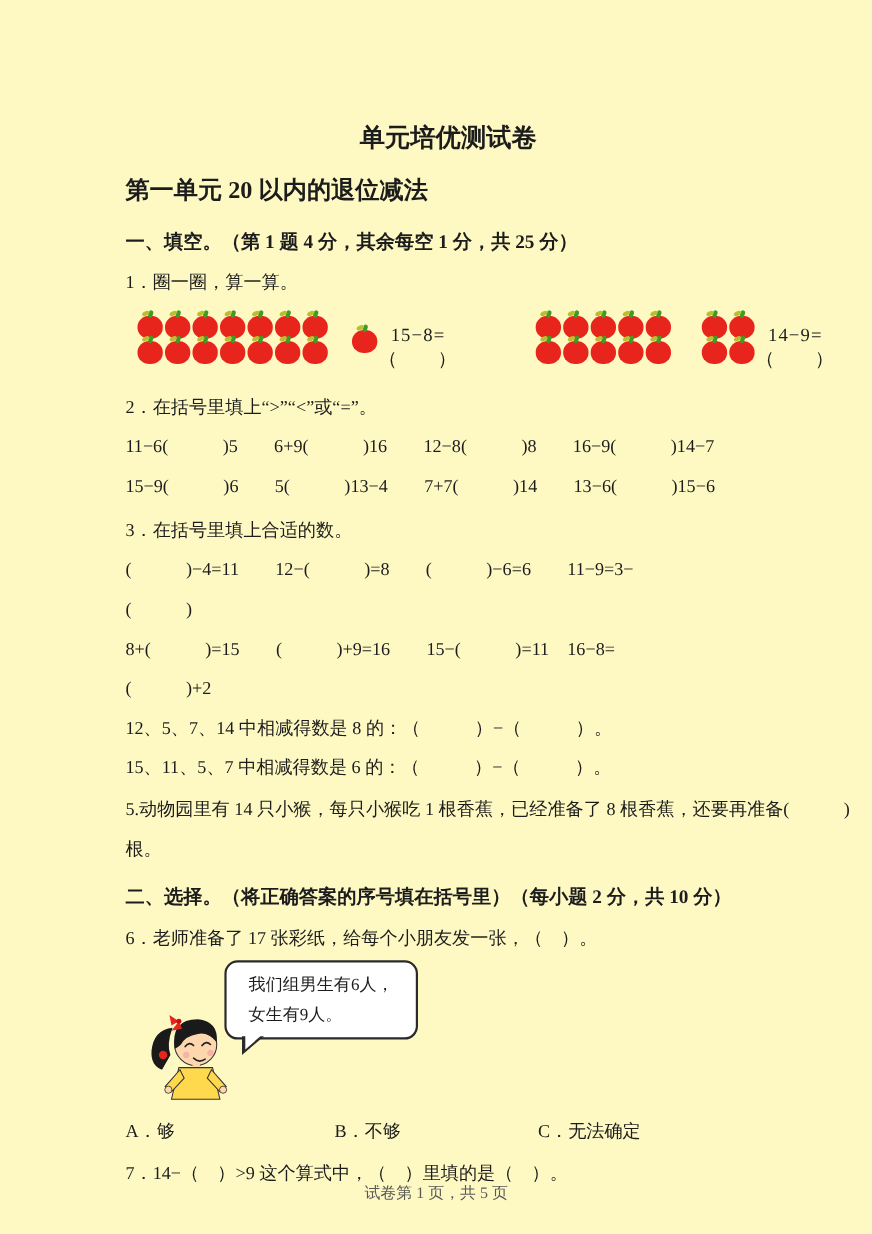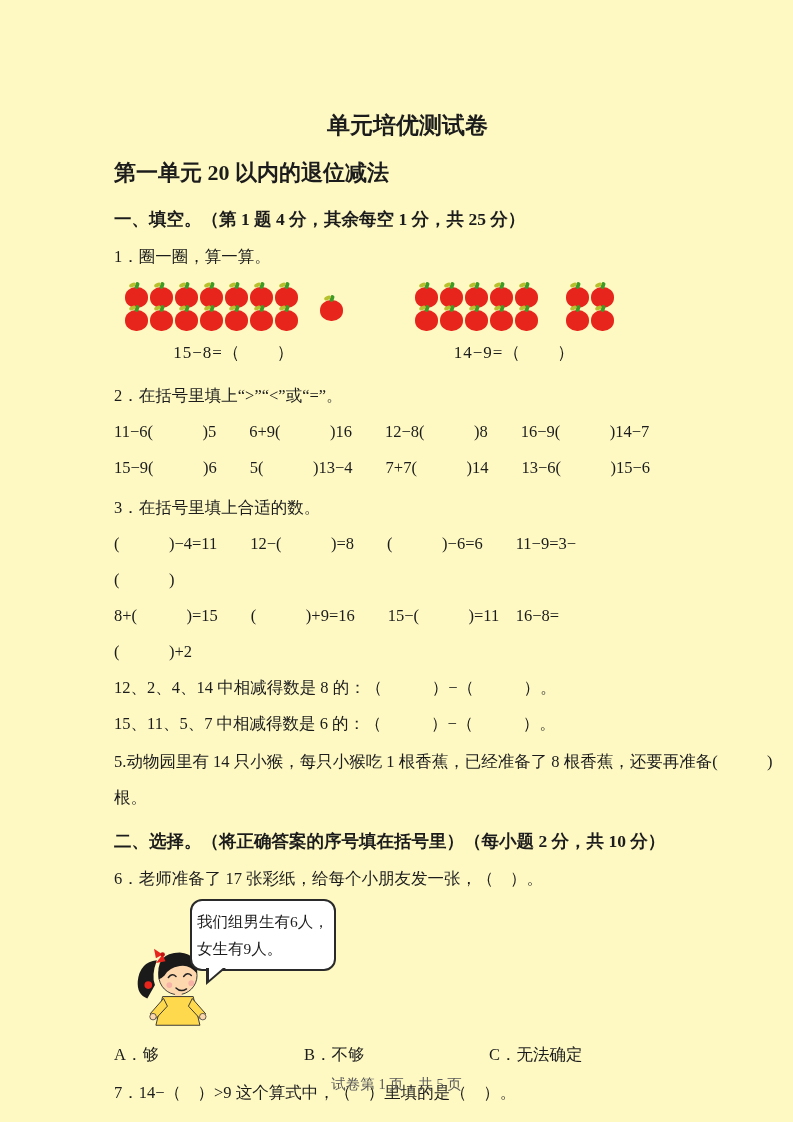--- a/index.html
+++ b/index.html
@@ -9,36 +9,36 @@
     font-size:16.5px;overflow:hidden;margin:0 auto;
   }
   .content{padding:110px 92px 0 114px;}
   .doc-title{text-align:center;font-weight:700;font-size:23px;line-height:32px;}
   .doc-subtitle{font-weight:700;font-size:22px;line-height:30px;margin-top:16px;}
   .section-header{font-weight:700;font-size:17.5px;margin-top:18px;line-height:26px;}
   .q-text{margin-top:13px;line-height:24px;}
   .q-line{margin-top:12px;line-height:24px;white-space:nowrap;}
   
   .apple-figure{display:flex;margin-top:16px;margin-left:10px;gap:70px;}
-  .group{display:flex;flex-direction:column;}
+  .group{display:flex;flex-direction:row;}
   .apples{display:flex;gap:26px;align-items:flex-start;}
   .cluster{display:flex;flex-direction:column;}
   .apple-row{display:flex;}
   .apple{width:23px;height:21px;background:var(--apple,#e8251c);border-radius:48%;
     position:relative;display:inline-block;margin:2px 1px 0 1px;}
   .apple::before{content:"";position:absolute;top:-5px;left:10px;width:4px;height:7px;
     background:var(--leaf,#3f9b28);border-radius:2px;transform:rotate(18deg);}
   .apple::after{content:"";position:absolute;top:-4px;left:4px;width:7px;height:4px;
     background:#b7c12e;border-radius:50%;transform:rotate(-25deg);}
   .extra-apple{margin-top:15px;margin-left:-5px;}
   .equation{margin-top:10px;font-size:17px;text-align:center;letter-spacing:1px;}
   
   .figure{position:relative;height:132px;margin-top:8px;margin-left:14px;}
-  .bubble{position:absolute;left:62px;top:0;border:2px solid #2a2a2a;border-radius:12px;
-    padding:7px 5px;font-size:15.5px;line-height:1.75;background:#fff;z-index:2;}
+  .bubble{position:absolute;left:76px;top:0;border:2px solid #2a2a2a;border-radius:12px;
+    padding:7px 20px;font-size:15.5px;line-height:1.75;background:#fff;z-index:2;}
   .bubble::before{content:"";position:absolute;left:14px;bottom:-16px;width:0;height:0;
     border-top:17px solid #2a2a2a;border-right:20px solid transparent;}
   .bubble::after{content:"";position:absolute;left:17px;bottom:-11px;width:0;height:0;
     border-top:13px solid #fff;border-right:15px solid transparent;}
   .girl{position:absolute;left:0;top:44px;width:96px;height:88px;z-index:1;}
   
   .options{display:flex;margin-top:12px;line-height:24px;}
   .opt-a{width:190px;}
   .opt-b{width:185px;}
   .footer{position:absolute;left:0;right:0;bottom:28px;text-align:center;
@@ -120,21 +120,21 @@
     <div class="q-text" style="margin-top:20px;">2．在括号里填上“&gt;”“&lt;”或“=”。</div>
     <div class="q-line">11−6(　　　)5　　6+9(　　　)16　　12−8(　　　)8　　16−9(　　　)14−7</div>
     <div class="q-line">15−9(　　　)6　　5(　　　)13−4　　7+7(　　　)14　　13−6(　　　)15−6</div>
 
     <div class="q-text" style="margin-top:16px;">3．在括号里填上合适的数。</div>
     <div class="q-line">(　　　)−4=11　　12−(　　　)=8　　(　　　)−6=6　　11−9=3−</div>
     <div class="q-line">(　　　)</div>
     <div class="q-line">8+(　　　)=15　　(　　　)+9=16　　15−(　　　)=11　16−8=</div>
     <div class="q-line">(　　　)+2</div>
 
-    <div class="q-line">12、2、4、14 中相减得数是 8 的：（　　　）−（　　　）。</div>
+    <div class="q-line">12、5、7、14 中相减得数是 8 的：（　　　）−（　　　）。</div>
     <div class="q-line">15、11、5、7 中相减得数是 6 的：（　　　）−（　　　）。</div>
 
     <div class="q-line" style="margin-top:14px;">5.动物园里有 14 只小猴，每只小猴吃 1 根香蕉，已经准备了 8 根香蕉，还要再准备(　　　)</div>
     <div class="q-line">根。</div>
 
     <div class="section-header">二、选择。（将正确答案的序号填在括号里）（每小题 2 分，共 10 分）</div>
 
     <div class="q-text">6．老师准备了 17 张彩纸，给每个小朋友发一张，（　）。</div>
 
     <div class="figure">

